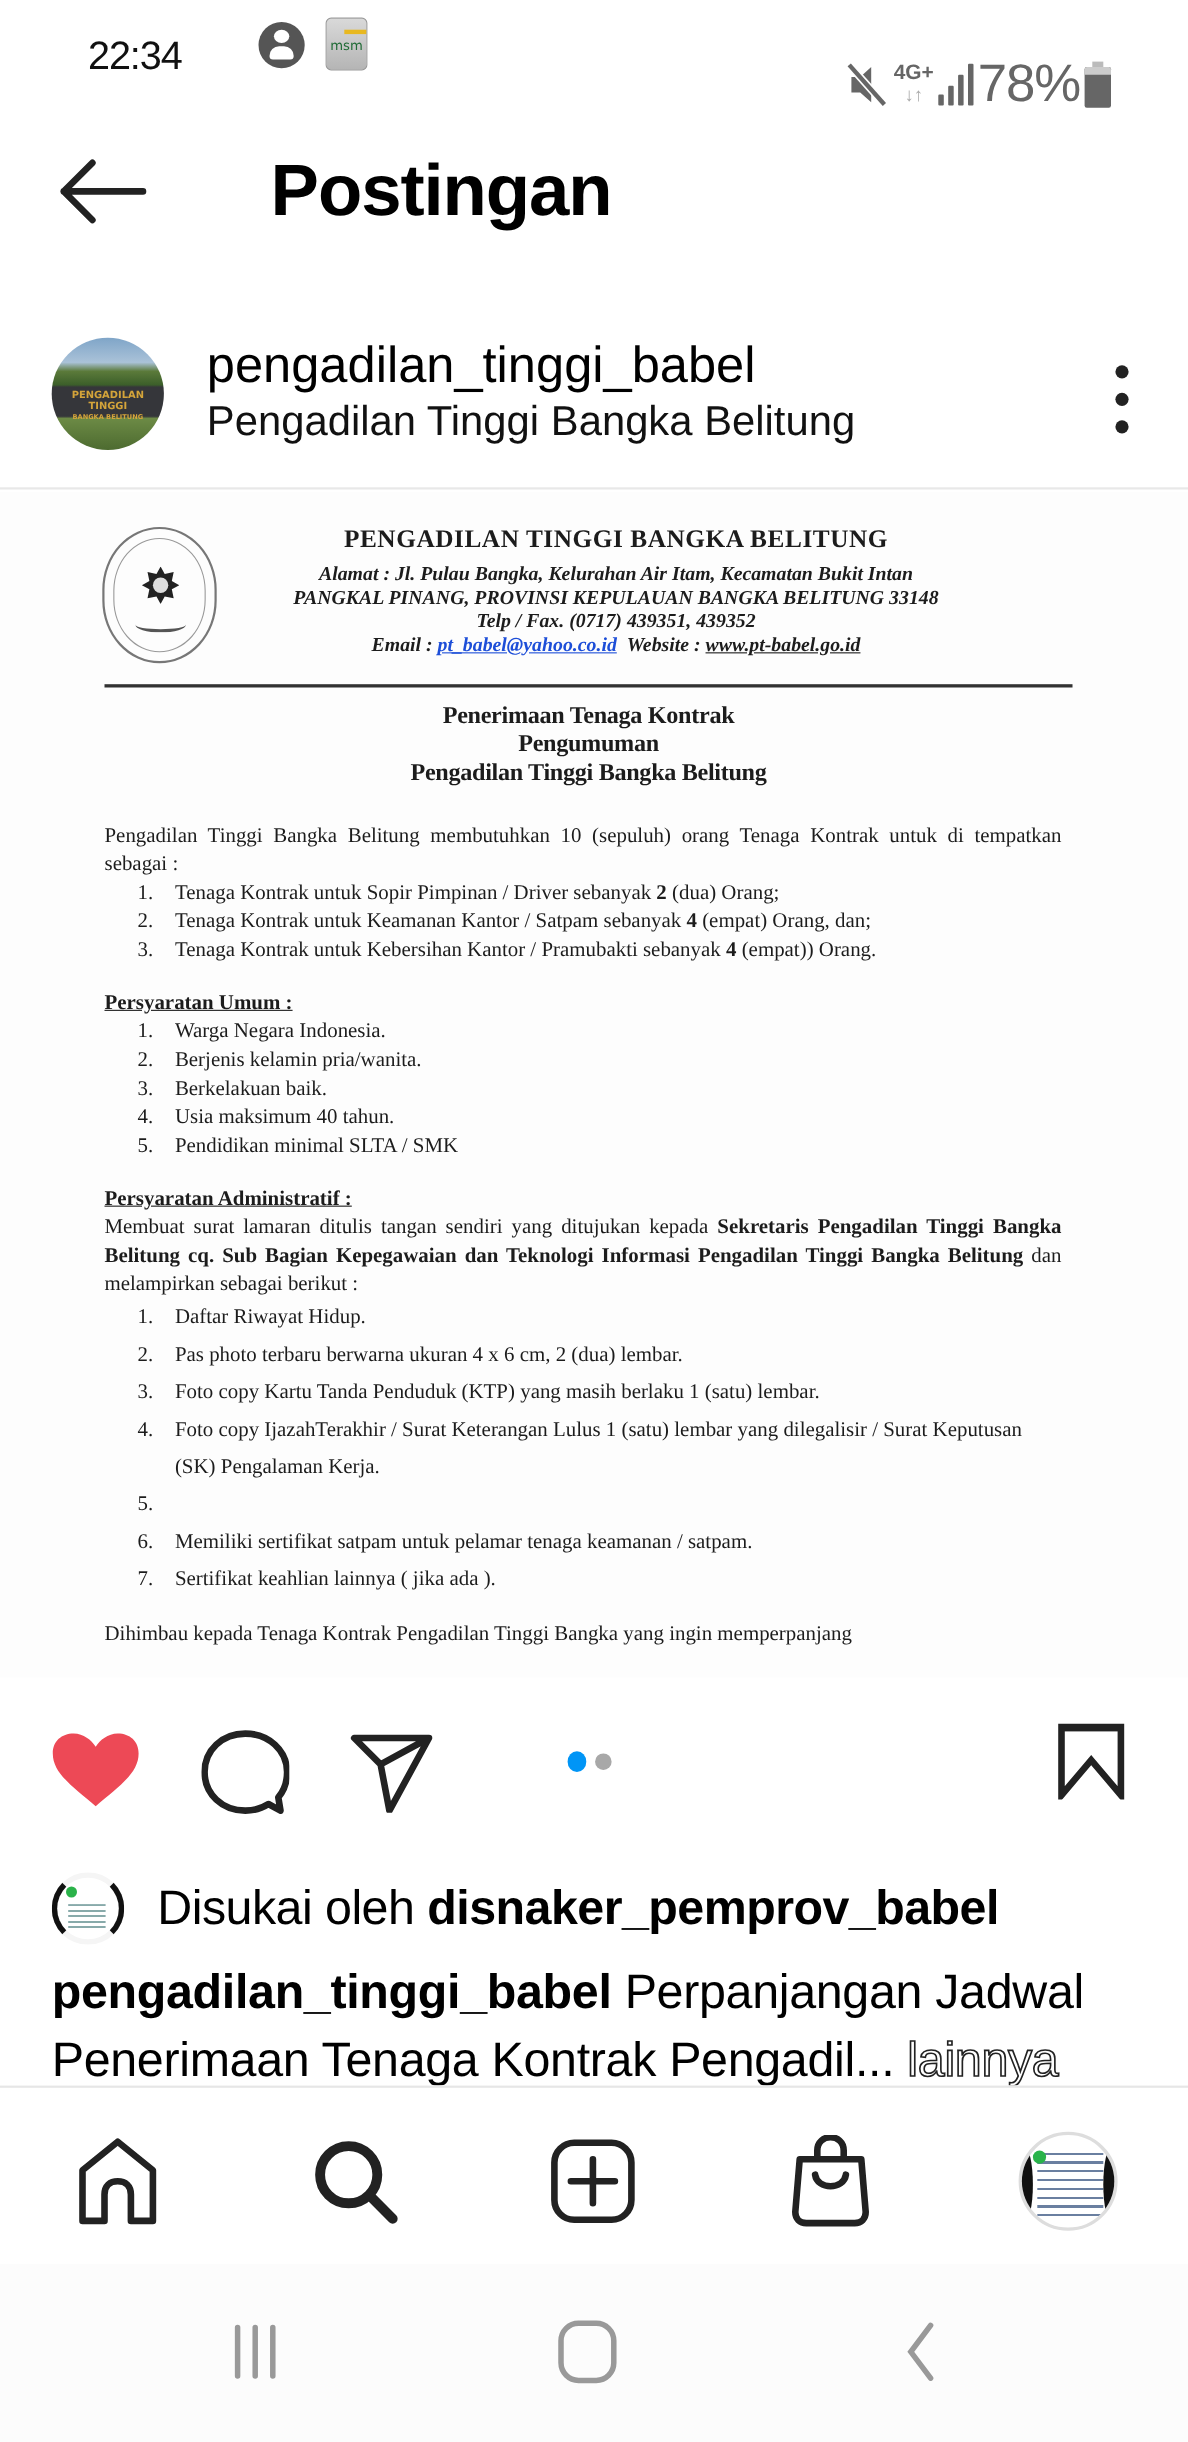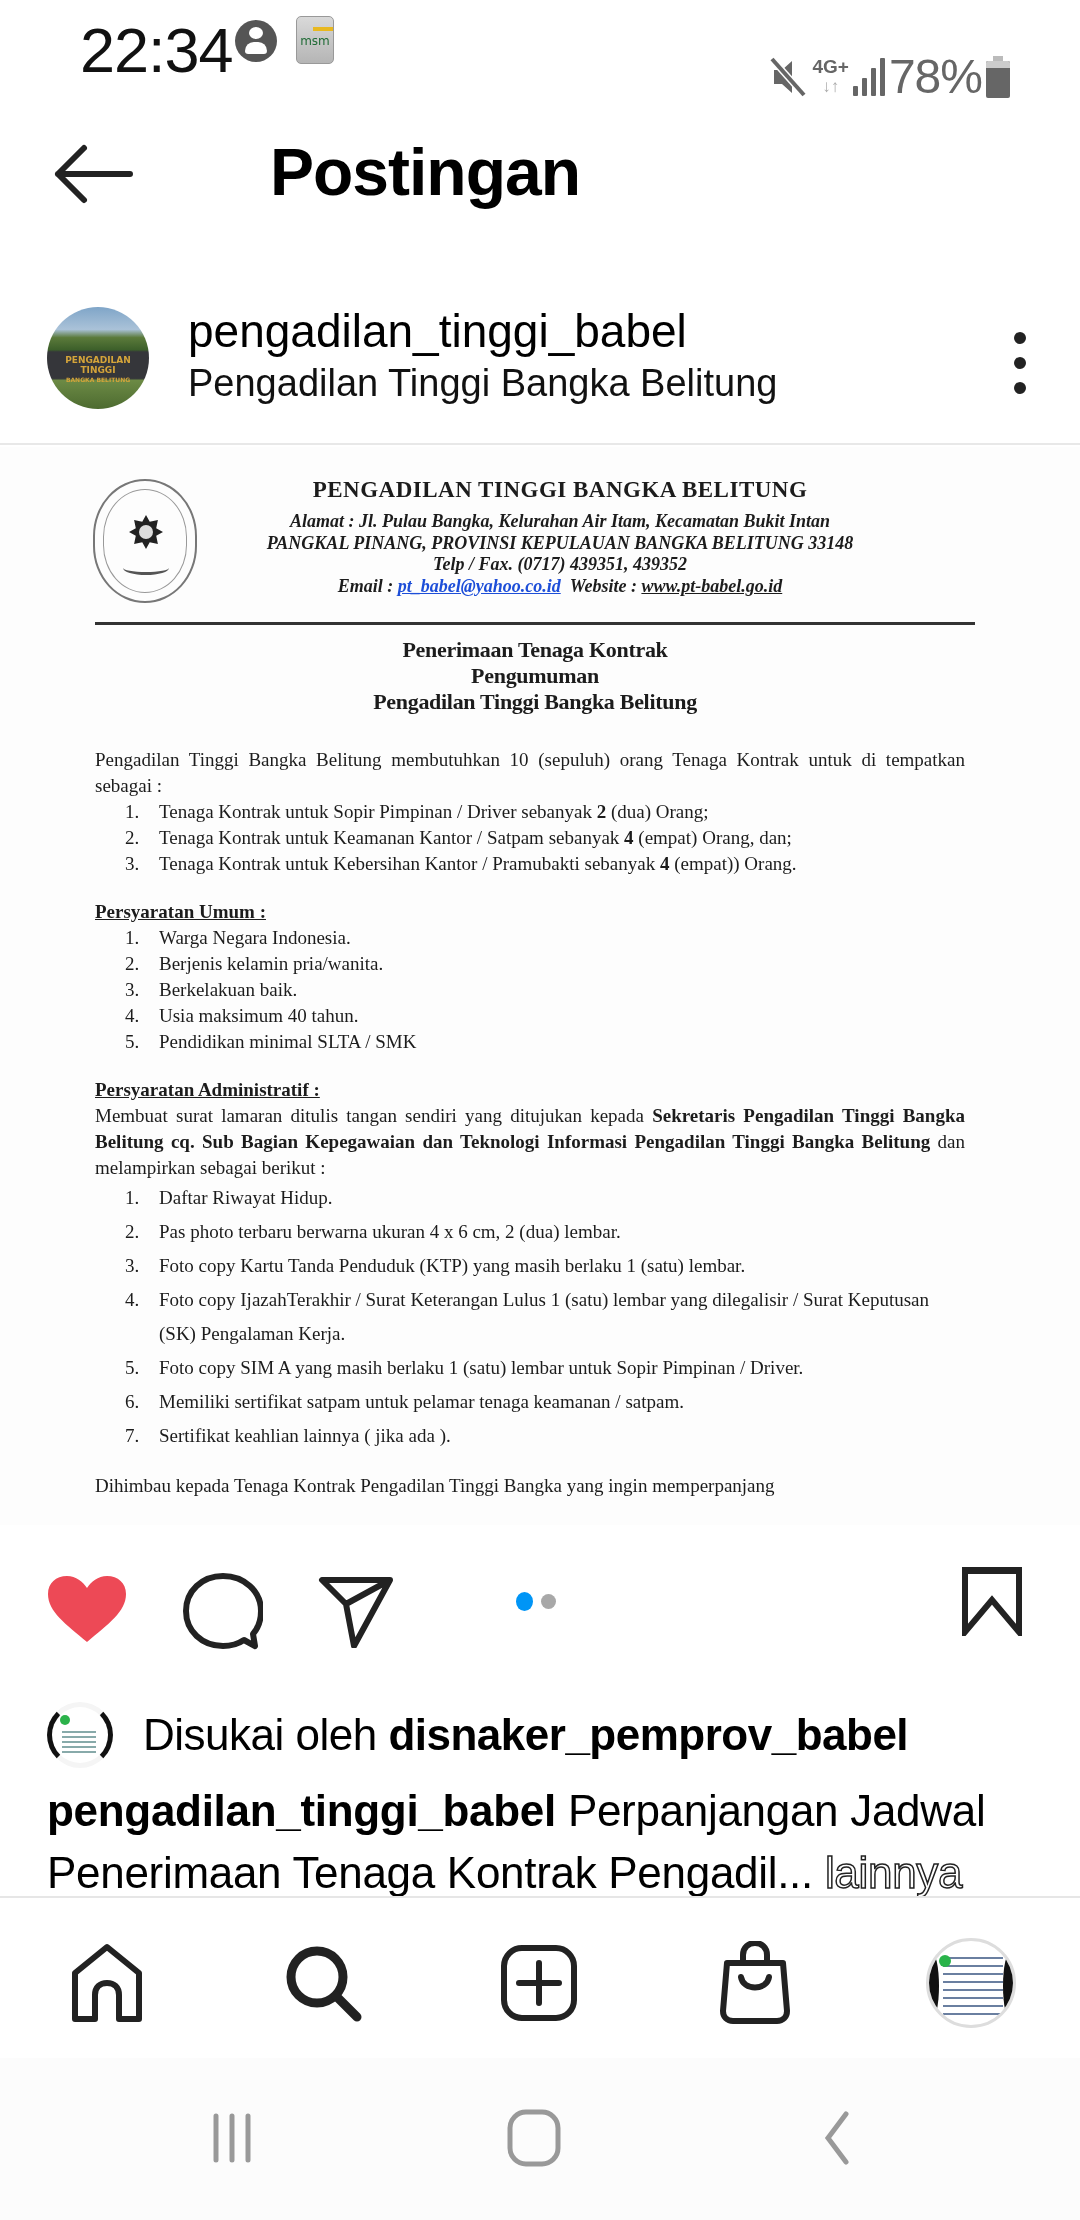--- a/index.html
+++ b/index.html
@@ -1,42 +1,42 @@
 <!DOCTYPE html>
 <html><head>
 <meta charset="utf-8">
 <style>
   * { box-sizing: border-box; margin: 0; padding: 0; }
   html, body { width: 1080px; height: 2220px; background: #ffffff; overflow: hidden; }
   body { font-family: "Liberation Sans", sans-serif; color: #000; position: relative; }
 
   
   .status-bar { position: absolute; top: 0; left: 0; width: 1080px; height: 84px; background: #fff; }
-  .sb-time { position: absolute; left: 80px; top: 14px; font-size: 63px; font-weight: 500; letter-spacing: -1px; color: #111; }
+  .sb-time { position: absolute; left: 80px; top: 30px; font-size: 36px; font-weight: 500; letter-spacing: -1px; color: #111; }
   .sb-user { position: absolute; left: 235px; top: 20px; width: 42px; height: 42px; border-radius: 50%; background: #555; }
   .sb-user::before { content: ""; position: absolute; left: 14px; top: 7px; width: 14px; height: 12px; border-radius: 50%; background: #fff; }
   .sb-user::after { content: ""; position: absolute; left: 10px; top: 22px; width: 22px; height: 12px; border-radius: 11px 11px 4px 4px; background: #fff; }
   .sb-app { position: absolute; left: 296px; top: 16px; width: 38px; height: 48px; border-radius: 5px; background: linear-gradient(#d9d9d9, #b5b5b5); border: 1px solid #999; font-size: 12px; color: #1f6b35; text-align: center; padding-top: 17px; font-family: "DejaVu Sans", sans-serif; }
   .sb-app::before { content: ""; position: absolute; top: 10px; left: 16px; width: 20px; height: 4px; background: #e8b820; }
   .sb-right { position: absolute; right: 70px; top: 12px; display: flex; align-items: center; gap: 4px; color: #666; margin-top: 37px; }
   .sb-mute { width: 40px; height: 44px; position: relative; }
   .sb-net { font-size: 19px; font-weight: 700; line-height: 20px; text-align: center; color: #666; }
   .sb-net .arrows { color: #aaa; font-size: 17px; }
   .sb-signal { display: flex; align-items: flex-end; gap: 4px; height: 38px; }
   .sb-signal span { width: 5px; background: #666; display: block; border-radius: 1px; }
   .sb-batt-pct { font-size: 48px; font-weight: 500; color: #666; letter-spacing: -1px; }
   .sb-batt { width: 24px; height: 42px; position: relative; }
   .sb-batt .cap { position: absolute; top: 0; left: 7px; width: 10px; height: 5px; background: #bbb; }
   .sb-batt .body { position: absolute; top: 5px; left: 0; width: 24px; height: 37px; background: #666; border-radius: 2px; }
   .sb-batt .body::before { content: ""; position: absolute; left: 0; top: 0; width: 24px; height: 7px; background: #ccc; border-radius: 2px 2px 0 0; }
 
   
   .app-header { position: absolute; top: 120px; left: 0; width: 1080px; height: 110px; }
   .back-btn { position: absolute; left: 48px; top: 18px; width: 90px; height: 72px; cursor: pointer; }
-  .page-title { position: absolute; left: 246px; top: 14px; font-size: 66px; font-weight: 700; letter-spacing: -1px; margin-left: 24px; }
+  .page-title { position: absolute; left: 246px; top: 14px; font-size: 66px; font-weight: 700; letter-spacing: -1px; }
 
   
   .post-header { position: absolute; top: 290px; left: 0; width: 1080px; height: 155px; border-bottom: 2px solid #e8e8e8; }
   .avatar { position: absolute; left: 47px; top: 17px; width: 102px; height: 102px; border-radius: 50%; overflow: hidden;
             background: linear-gradient(#7fa5c8 0%, #aac2d8 22%, #5b7a3a 30%, #3c5f2a 42%, #35363a 44%, #35363a 70%, #6c8a45 72%, #4d6b30 100%); }
   .avatar .sign { position: absolute; top: 48px; left: 2px; width: 98px; text-align: center; font-size: 9px; font-weight: 700; color: #d4a43a; line-height: 10px; font-family: "DejaVu Sans", sans-serif; }
   .avatar .sign small { display: block; font-size: 6px; }
   .username { position: absolute; left: 188px; top: 14px; font-size: 46px; color: #000; cursor: pointer; }
   .location { position: absolute; left: 188px; top: 72px; font-size: 38px; color: #111; cursor: pointer; }
   .more-btn { position: absolute; right: 42px; top: 38px; width: 36px; height: 70px; cursor: pointer; display: flex; flex-direction: column; align-items: center; justify-content: space-between; padding: 4px 0; }
@@ -227,21 +227,20 @@
         <li>
           <span class="n">3.</span>
           <span>Foto copy Kartu Tanda Penduduk (KTP) yang masih berlaku 1 (satu) lembar.</span>
         </li>
         <li>
           <span class="n">4.</span>
           <span>Foto copy IjazahTerakhir / Surat Keterangan Lulus 1 (satu) lembar yang dilegalisir / Surat Keputusan (SK) Pengalaman Kerja.</span>
         </li>
         <li>
           <span class="n">5.</span>
-          <span>Foto copy SIM A yang masih berlaku 1 (satu) lembar untuk Sopir Pimpinan / Driver.</span>
         </li>
         <li>
           <span class="n">6.</span>
           <span>Memiliki sertifikat satpam untuk pelamar tenaga keamanan / satpam.</span>
         </li>
         <li>
           <span class="n">7.</span>
           <span>Sertifikat keahlian lainnya ( jika ada ).</span>
         </li>
       </ol>

